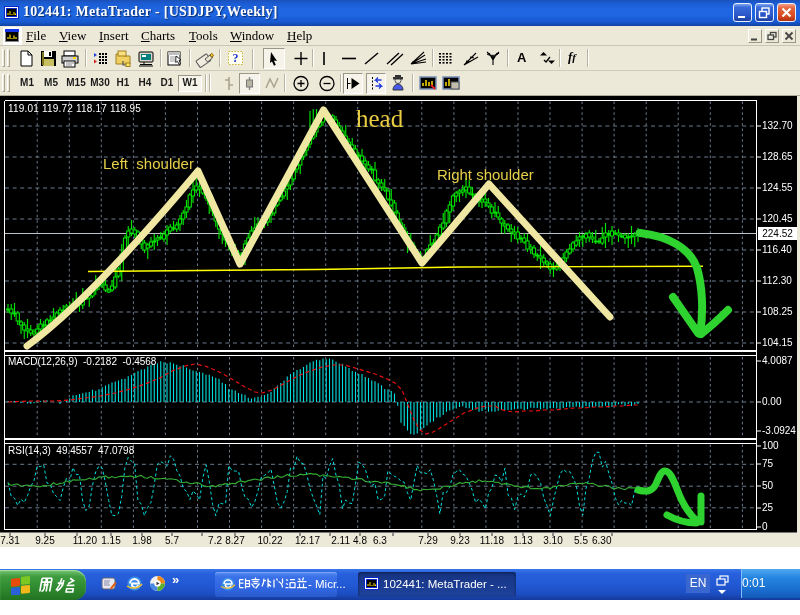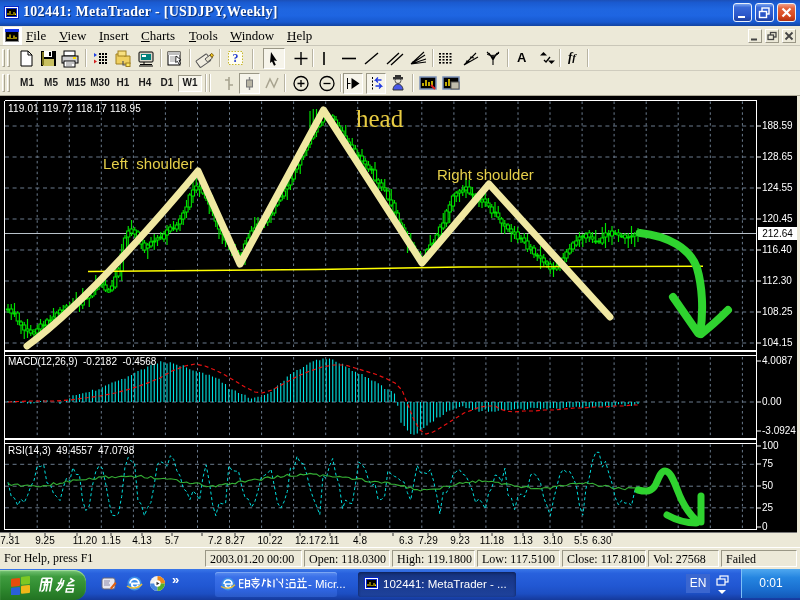--- a/index.html
+++ b/index.html
@@ -371,74 +371,64 @@
 <div class="abs" style="left:8px;top:103px;color:#fff;font:10px 'Liberation Sans';letter-spacing:.2px">119.01&nbsp;119.72&nbsp;118.17&nbsp;118.95</div>
 <div class="abs yel" style="left:103px;top:155px;font:15px 'Liberation Sans'">Left&nbsp; shoulder</div>
 <div class="abs" style="left:356px;top:105px;color:#e8cc42;font:25px 'Liberation Serif'">head</div>
 <div class="abs yel" style="left:437px;top:166px;font:15px 'Liberation Sans'">Right shoulder</div>
 <div class="abs" style="left:8px;top:356px;color:#fff;font:10px 'Liberation Sans'">MACD(12,26,9)&nbsp; -0.2182&nbsp; -0.4568</div>
 <div class="abs" style="left:8px;top:445px;color:#fff;font:10px 'Liberation Sans'">RSI(14,3)&nbsp; 49.4557&nbsp; 47.0798</div>
 
 <svg class="abs" style="left:757px;top:96px" width="43" height="436">
  <path d="M0 30h4M0 61h4M0 92h4M0 123h4M0 154h4M0 185h4M0 216h4M0 247h4M0 265h4M0 306h4M0 335h4M0 350h4M0 368h4M0 390h4M0 412h4M0 431h4" stroke="#fff" stroke-width="1"></path>
 </svg>
-<div class="abs" style="left:762px;top:120px;color:#fff;font:10px 'Liberation Sans'">188.59</div>
+<div class="abs" style="left:762px;top:120px;color:#fff;font:10px 'Liberation Sans'">132.70</div>
     <div class="abs" style="left:762px;top:151px;color:#fff;font:10px 'Liberation Sans'">128.65</div>
     <div class="abs" style="left:762px;top:182px;color:#fff;font:10px 'Liberation Sans'">124.55</div>
     <div class="abs" style="left:762px;top:213px;color:#fff;font:10px 'Liberation Sans'">120.45</div>
     <div class="abs" style="left:762px;top:244px;color:#fff;font:10px 'Liberation Sans'">116.40</div>
     <div class="abs" style="left:762px;top:275px;color:#fff;font:10px 'Liberation Sans'">112.30</div>
     <div class="abs" style="left:762px;top:306px;color:#fff;font:10px 'Liberation Sans'">108.25</div>
     <div class="abs" style="left:762px;top:337px;color:#fff;font:10px 'Liberation Sans'">104.15</div>
     <div class="abs" style="left:762px;top:355px;color:#fff;font:10px 'Liberation Sans'">4.0087</div>
     <div class="abs" style="left:762px;top:396px;color:#fff;font:10px 'Liberation Sans'">0.00</div>
     <div class="abs" style="left:762px;top:425px;color:#fff;font:10px 'Liberation Sans'">-3.0924</div>
     <div class="abs" style="left:762px;top:440px;color:#fff;font:10px 'Liberation Sans'">100</div>
     <div class="abs" style="left:762px;top:458px;color:#fff;font:10px 'Liberation Sans'">75</div>
     <div class="abs" style="left:762px;top:480px;color:#fff;font:10px 'Liberation Sans'">50</div>
     <div class="abs" style="left:762px;top:502px;color:#fff;font:10px 'Liberation Sans'">25</div>
     <div class="abs" style="left:762px;top:521px;color:#fff;font:10px 'Liberation Sans'">0</div>
-<div class="abs" style="left:758px;top:227px;width:39px;height:13px;background:#fff;color:#000;font:10px 'Liberation Sans';text-align:center;line-height:13px">212.64</div>
+<div class="abs" style="left:758px;top:227px;width:39px;height:13px;background:#fff;color:#000;font:10px 'Liberation Sans';text-align:center;line-height:13px">224.52</div>
 
 <div id="taxis" class="abs">
       <svg class="abs" style="left:0;top:0" width="800" height="5">
         <path d="M10 0v3M45 0v3M77 0v3M111 0v3M142 0v3M172 0v3M202 0v3M235 0v3M270 0v3M300 0v3M330 0v3M360 0v3M393 0v3M428 0v3M460 0v3M492 0v3M523 0v3M553 0v3M581 0v3M612 0v3" stroke="#333" stroke-width="1"></path>
       </svg>
  <div class="abs" style="left:-10px;top:2px;width:40px;text-align:center">7.31</div>
       <div class="abs" style="left:25px;top:2px;width:40px;text-align:center">9.25</div>
       <div class="abs" style="left:57px;top:2px;width:40px;text-align:right">11.20</div>
       <div class="abs" style="left:91px;top:2px;width:40px;text-align:center">1.15</div>
-      <div class="abs" style="left:122px;top:2px;width:40px;text-align:center">4.13</div>
+      <div class="abs" style="left:122px;top:2px;width:40px;text-align:center">1.98</div>
       <div class="abs" style="left:152px;top:2px;width:40px;text-align:center">5.7</div>
       <div class="abs" style="left:182px;top:2px;width:40px;text-align:right">7.2</div>
       <div class="abs" style="left:215px;top:2px;width:40px;text-align:center">8.27</div>
       <div class="abs" style="left:250px;top:2px;width:40px;text-align:center">10.22</div>
       <div class="abs" style="left:280px;top:2px;width:40px;text-align:right">12.17</div>
-      <div class="abs" style="left:310px;top:2px;width:40px;text-align:center">2.11</div>
+      <div class="abs" style="left:310px;top:2px;width:40px;text-align:right">2.11</div>
       <div class="abs" style="left:340px;top:2px;width:40px;text-align:center">4.8</div>
-      <div class="abs" style="left:373px;top:2px;width:40px;text-align:right">6.3</div>
+      <div class="abs" style="left:373px;top:2px;width:40px;text-align:left">6.3</div>
       <div class="abs" style="left:408px;top:2px;width:40px;text-align:center">7.29</div>
       <div class="abs" style="left:440px;top:2px;width:40px;text-align:center">9.23</div>
       <div class="abs" style="left:472px;top:2px;width:40px;text-align:center">11.18</div>
       <div class="abs" style="left:503px;top:2px;width:40px;text-align:center">1.13</div>
       <div class="abs" style="left:533px;top:2px;width:40px;text-align:center">3.10</div>
       <div class="abs" style="left:561px;top:2px;width:40px;text-align:center">5.5</div>
       <div class="abs" style="left:592px;top:2px;width:40px;text-align:left">6.30</div>
 </div>
 
-<div id="status" class="abs">
- <div class="abs" style="left:4px;top:3px">For Help, press F1</div>
- <div class="scell abs" style="left:205px;width:97px">2003.01.20 00:00</div>
- <div class="scell abs" style="left:304px;width:86px">Open: 118.0300</div>
- <div class="scell abs" style="left:392px;width:83px">High: 119.1800</div>
- <div class="scell abs" style="left:477px;width:83px">Low: 117.5100</div>
- <div class="scell abs" style="left:562px;width:84px">Close: 117.8100</div>
- <div class="scell abs" style="left:648px;width:71px">Vol: 27568</div>
- <div class="scell abs" style="left:721px;width:76px">Failed</div>
-</div>
 
 <div id="taskbar" class="abs"></div>
 <div id="startbtn" class="abs">
  <svg class="abs" style="left:10px;top:5px" width="22" height="20">
   <g transform="skewY(-6)">
           <rect x="1" y="4" width="9" height="8" fill="#e84c0c" rx="1"></rect>
           <rect x="11" y="3" width="9" height="8" fill="#7cc823" rx="1"></rect>
           <rect x="1" y="13" width="9" height="8" fill="#2a60d8" rx="1"></rect>
           <rect x="11" y="12" width="9" height="8" fill="#f0b818" rx="1"></rect>
         </g>
@@ -509,16 +499,16 @@
 <div class="abs" style="left:383px;top:578px;color:#fff;font:11.5px 'Liberation Sans'">102441: MetaTrader - ...</div>
 
 <div class="abs" style="left:686px;top:574px;width:24px;height:19px;background:#3a66d0;color:#fff;font:12px 'Liberation Sans';text-align:center;line-height:19px">EN</div>
 <svg class="abs" style="left:716px;top:575px" width="13" height="12">
       <rect x="4" y="1" width="8" height="6" fill="none" stroke="#fff" stroke-width="1.2"></rect>
       <rect x="1" y="4" width="8" height="6" fill="#2157d2" stroke="#fff" stroke-width="1.2"></rect>
     </svg>
 <svg class="abs" style="left:716px;top:588px" width="12" height="8">
       <path d="M2 2l4 4 4-4z" fill="#fff"></path>
     </svg>
-<div class="abs" style="left:741px;top:569px;width:59px;height:29px;background:linear-gradient(180deg,#4fa8f0 0%,#2585e0 30%,#1a6fd0 70%,#1358b8 100%);border-left:1px solid #7cc0f8;color:#fff;font:12px 'Liberation Sans';text-align:center;line-height:29px">0:01</div>
+<div class="abs" style="left:741px;top:569px;width:59px;height:29px;background:linear-gradient(180deg,#4fa8f0 0%,#2585e0 30%,#1a6fd0 70%,#1358b8 100%);border-left:1px solid #7cc0f8;color:#fff;font:12px 'Liberation Sans';line-height:29px">0:01</div>
 <div id="rightpad" class="abs"></div>
 <div id="botwhite" class="abs"></div>
 
 </div>
 </body></html>

